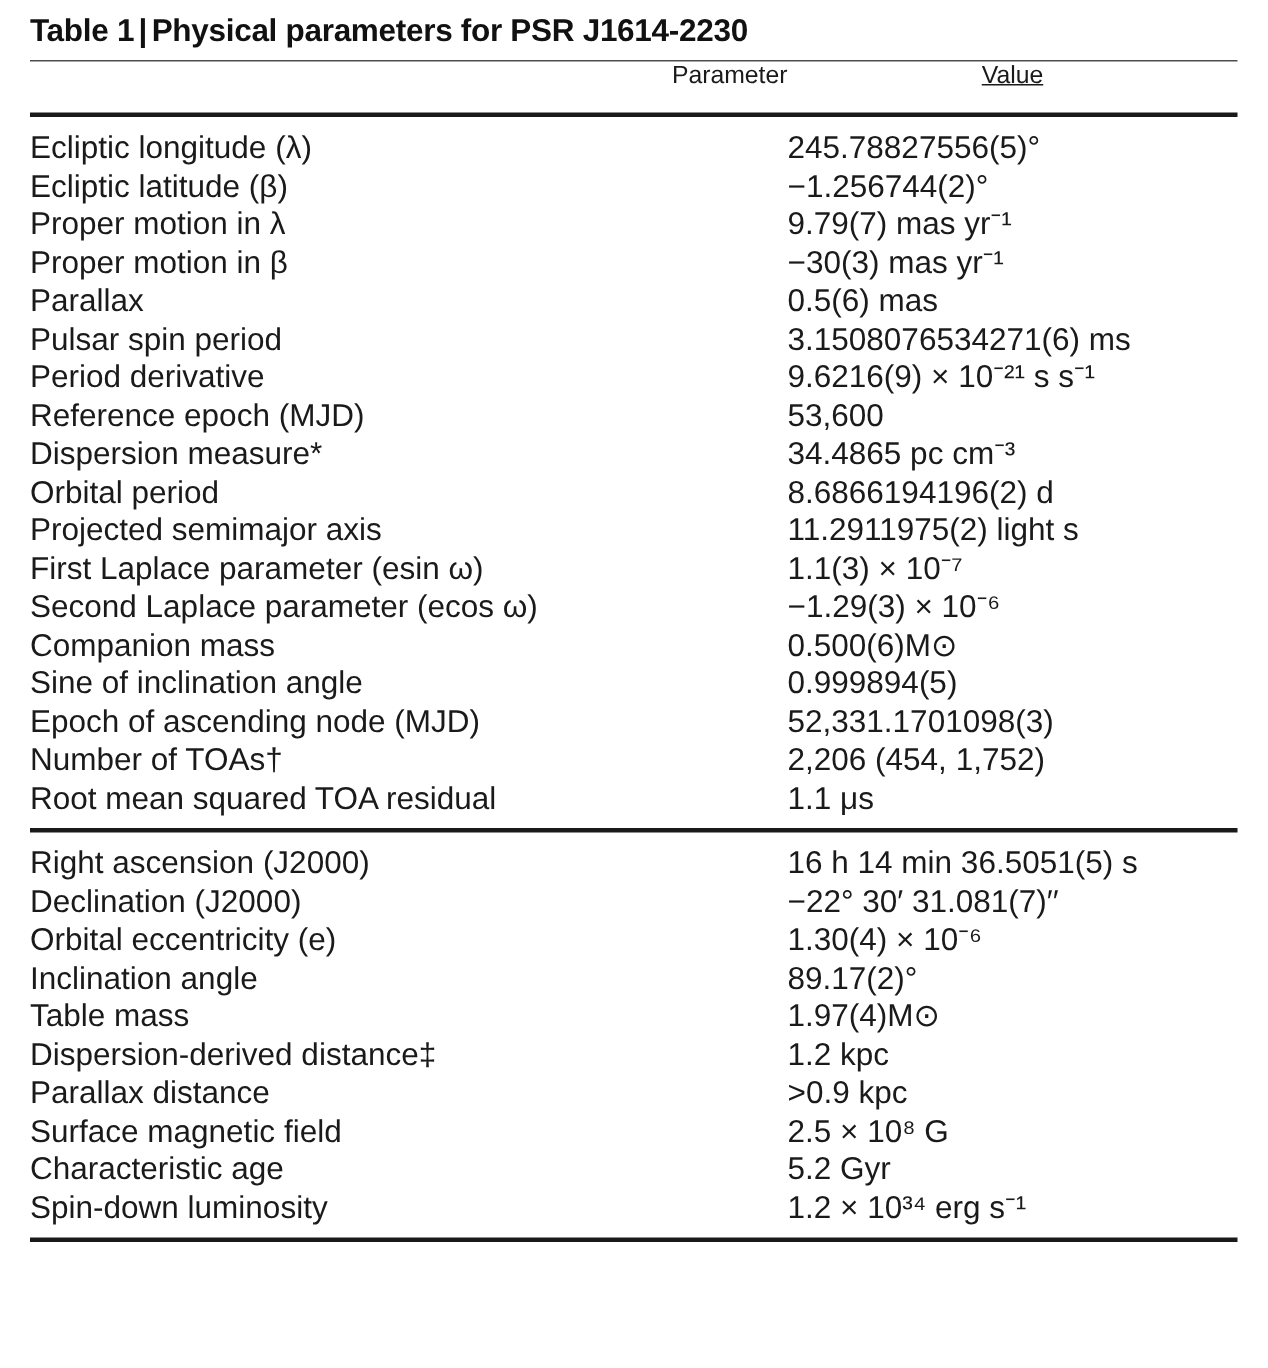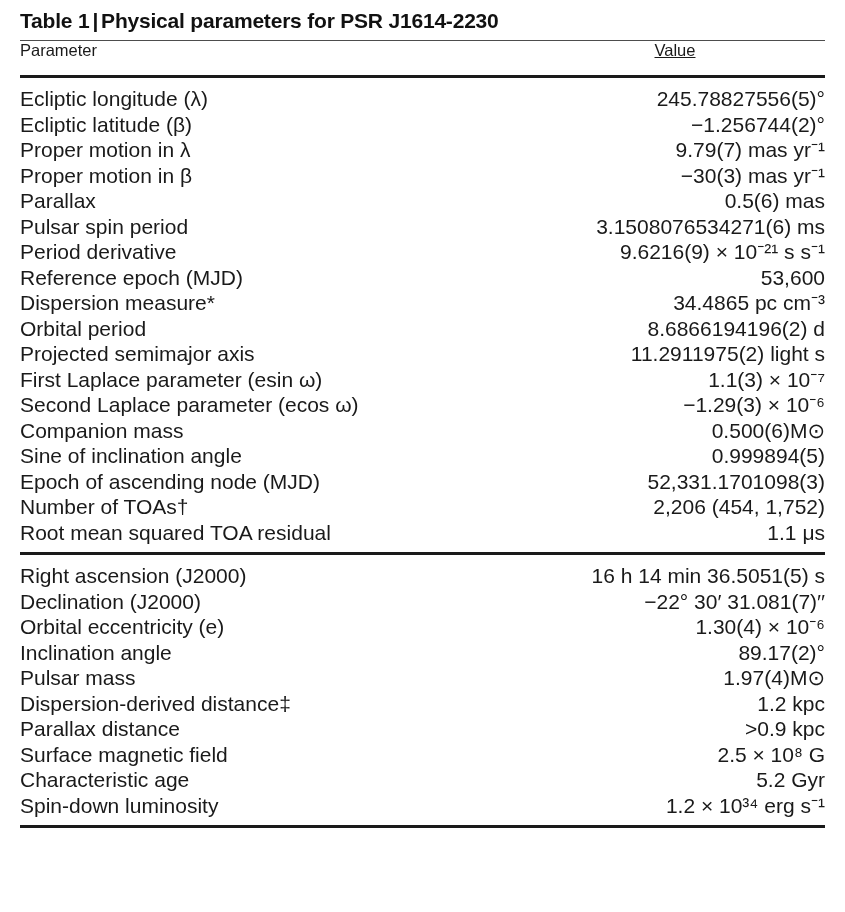--- a/index.html
+++ b/index.html
@@ -60,35 +60,35 @@
     padding: 0;
     font-weight: normal;
     vertical-align: baseline;
   }
   .head-row th {
     font-size: 16.5px;
     height: 34px;
     color: #1a1a1a;
   }
   .head-param {
-    text-align: left;
+    text-align: right;
   }
   .head-value {
     text-align: center;
     text-decoration: underline;
   }
   .data-row td {
     font-size: 21px;
     height: 25.5px;
     line-height: 25.5px;
     color: #1a1a1a;
     white-space: nowrap;
   }
   .cell-param { text-align: left; }
-  .cell-value { text-align: right; }
+  .cell-value { text-align: left; }
   .sec1-pad-top td { height: 8px; line-height: 8px; }
   .sec2-pad-top td { height: 8px; line-height: 8px; }
   .sec1-pad-bot td { height: 7px; line-height: 7px; }
   .sec2-pad-bot td { height: 7px; line-height: 7px; }
 </style>
 </head>
 <body>
 
 <div class="table-wrap">
 
@@ -224,21 +224,21 @@
         </tr>
         <tr class="data-row">
           <td class="cell-param">Orbital eccentricity (e)</td>
           <td class="cell-value">1.30(4) × 10⁻⁶</td>
         </tr>
         <tr class="data-row">
           <td class="cell-param">Inclination angle</td>
           <td class="cell-value">89.17(2)°</td>
         </tr>
         <tr class="data-row">
-          <td class="cell-param">Pulsar mass</td>
+          <td class="cell-param">Table mass</td>
           <td class="cell-value">1.97(4)M⊙</td>
         </tr>
         <tr class="data-row">
           <td class="cell-param">Dispersion-derived distance‡</td>
           <td class="cell-value">1.2 kpc</td>
         </tr>
         <tr class="data-row">
           <td class="cell-param">Parallax distance</td>
           <td class="cell-value">&gt;0.9 kpc</td>
         </tr>

